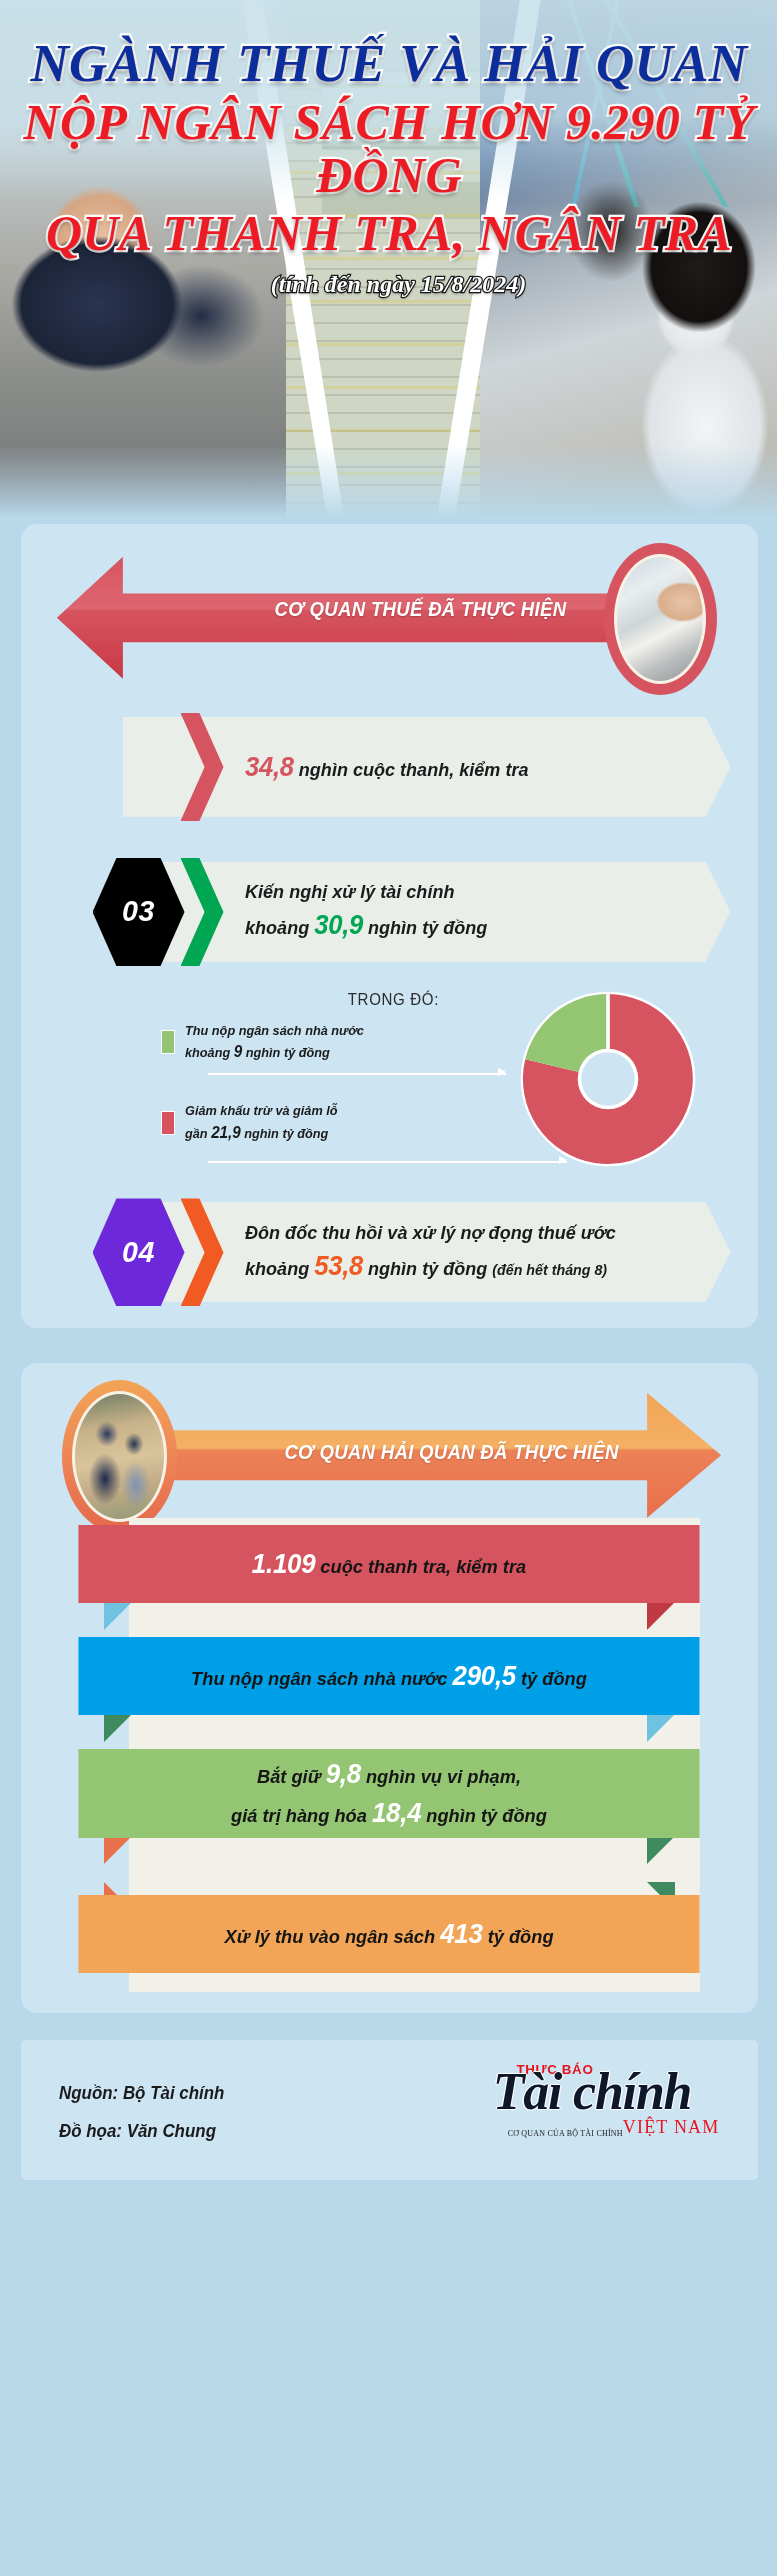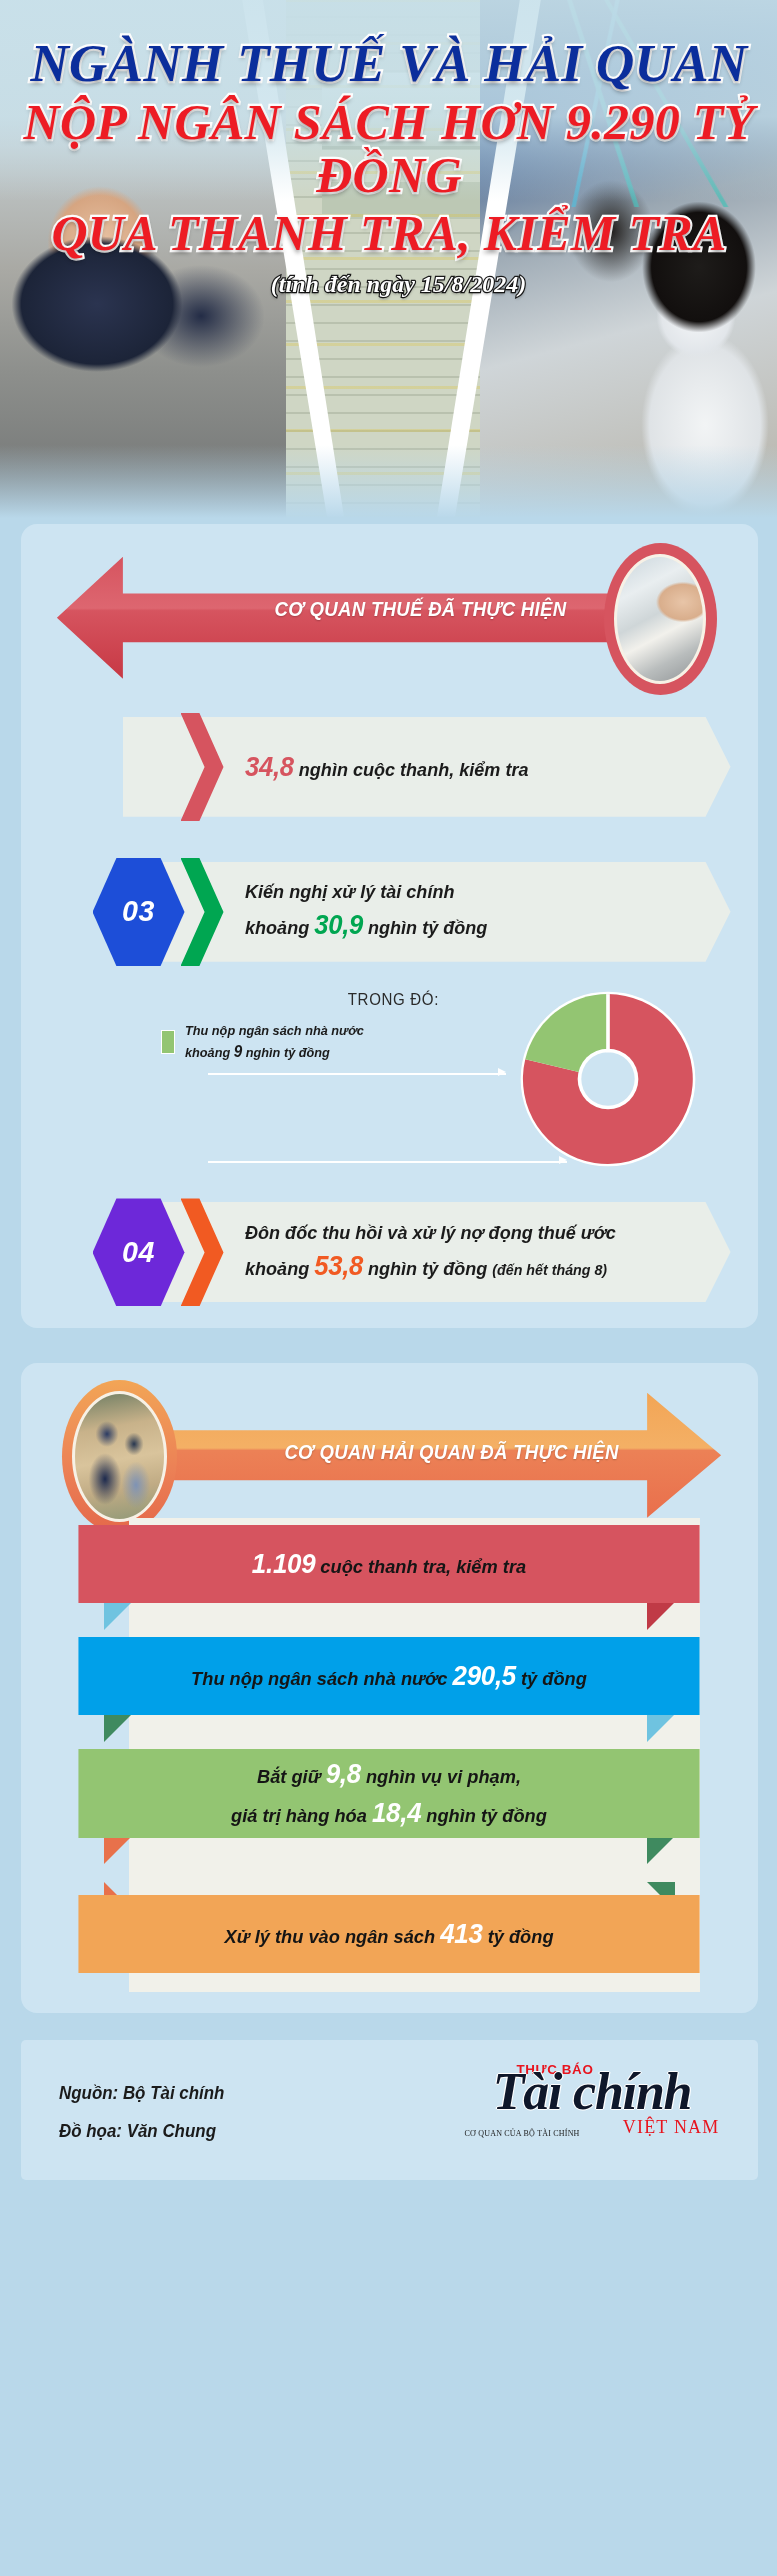--- a/index.html
+++ b/index.html
@@ -231,42 +231,42 @@
   .logo-thoibao {
     font-family:"Liberation Sans", sans-serif; font-weight:bold; font-size:13.4px;
     color:#e8141e; letter-spacing:0.6px; text-align:left; margin-left:52px;
   }
   .logo-main {
     font-family:"Liberation Serif", serif; font-weight:bold; font-style:italic;
     font-size:52px; color:#0f172a; line-height:.92; letter-spacing:-1.2px;
     text-shadow:1.2px 0 0 #fff, -1.2px 0 0 #fff, 0 1.2px 0 #fff, 0 -1.2px 0 #fff;
     margin-top:-8.5px;
   }
-  .logo-bottom { display:flex; justify-content:space-between; align-items:flex-end; margin-top:1.2px; }
+  .logo-bottom { display:flex; justify-content:flex-end; align-items:flex-end; margin-top:1.2px; }
   .logo-sub1 { font-family:"Liberation Serif", serif; font-size:8px; color:#1b1b1b; letter-spacing:0.2px; }
   .logo-sub2 { font-family:"Liberation Serif", serif; font-size:18px; color:#e8141e; letter-spacing:1.2px; }
 </style>
 </head>
 <body>
 
 <div class="hero">
   <div class="hero-photo">
     <div class="photo-left"></div>
     <div class="photo-mid"></div>
     <div class="photo-right"></div>
     <div class="vsplit"></div>
     <div class="vsplit2"></div>
     <div class="hero-chart"></div>
     <div class="hero-top-haze"></div>
     <div class="hero-fade"></div>
   </div>
   <div class="hero-title">
     <div class="t-line t1">NGÀNH THUẾ VÀ HẢI QUAN</div>
     <div class="t-line t2">NỘP NGÂN SÁCH HƠN 9.290 TỶ ĐỒNG</div>
-    <div class="t-line t3">QUA THANH TRA, KIỂM TRA</div>
+    <div class="t-line t3">QUA THANH TRA, NGÂN TRA</div>
     <div class="t-sub">(tính đến ngày 15/8/2024)</div>
   </div>
 </div>
 
 <div class="card" style="margin-top:6px; padding:13.4px 0 18px;">
 
   <div class="banner-tax">
     <div class="arrow-left"></div>
     <div class="banner-text">CƠ QUAN THUẾ ĐÃ THỰC HIỆN</div>
     <div class="oval-badge-r">
@@ -278,39 +278,46 @@
     <div class="row-panel"></div>
     <div class="chev" style="background:#d6545f;"></div>
     <div class="row-text">
       <div><span class="big" style="color:#d6545f;">34,8</span><span> nghìn cuộc thanh, kiểm tra</span></div>
     </div>
   </div>
 
 
   <div class="row" style="margin-top:30px;">
     <div class="row-panel"></div>
-    <div class="hexnum" style="background:#1d4ed8;">03</div>
+    <div class="hexnum" style="background:#000000;">03</div>
     <div class="chev" style="background:#00a651;"></div>
     <div class="row-text">
       <div><span>Kiến nghị xử lý tài chính</span></div>
       <div><span>khoảng </span><span class="big" style="color:#00a651;">30,9</span><span> nghìn tỷ đồng</span></div>
     </div>
   </div>
 
   <div class="donut-block" style="margin-top:13.4px;">
     <div class="trongdo">TRONG ĐÓ:</div>
 
     <div class="legend">
       <div class="leg-item">
         <div class="leg-swatch" style="background:#93c572;"></div>
         <div class="leg-txt">
           <div>Thu nộp ngân sách nhà nước</div>
           <div><span>khoảng </span><span class="num">9</span><span> nghìn tỷ đồng</span></div>
         </div>
       </div>
+      <div class="leg-item" style="margin-top:38px;">
+        <div class="leg-swatch" style="background:#d6545f;"></div>
+        <div class="leg-txt">
+          <div>Giảm khấu trừ và giảm lỗ</div>
+          <div><span>gần </span><span class="num">21,9</span><span> nghìn tỷ đồng</span></div>
+        </div>
+      </div>
     </div>
 
     <div class="lead-line" style="left:164px; top:90px; width:298px;"></div>
     <div class="lead-line" style="left:164px; top:178px; width:359px;"></div>
 
     <svg class="donut" viewBox="0 0 300 300">
       <circle cx="150" cy="150" r="144" fill="#ffffff"></circle>
 
       <path d="M150 150 L150 10 A140 140 0 1 1 13.6 117.4 Z" fill="#d6545f"></path>
 

